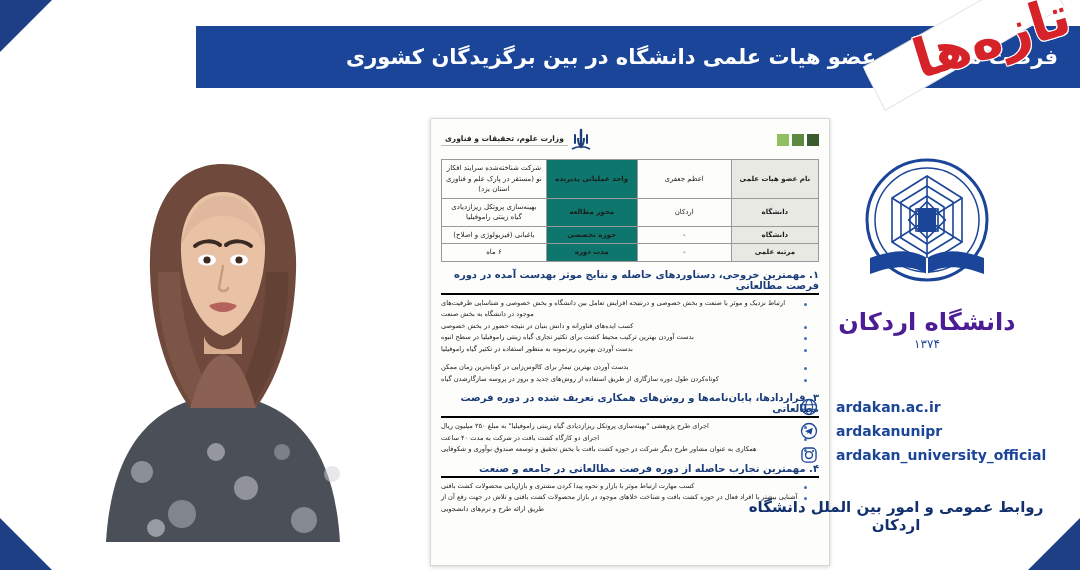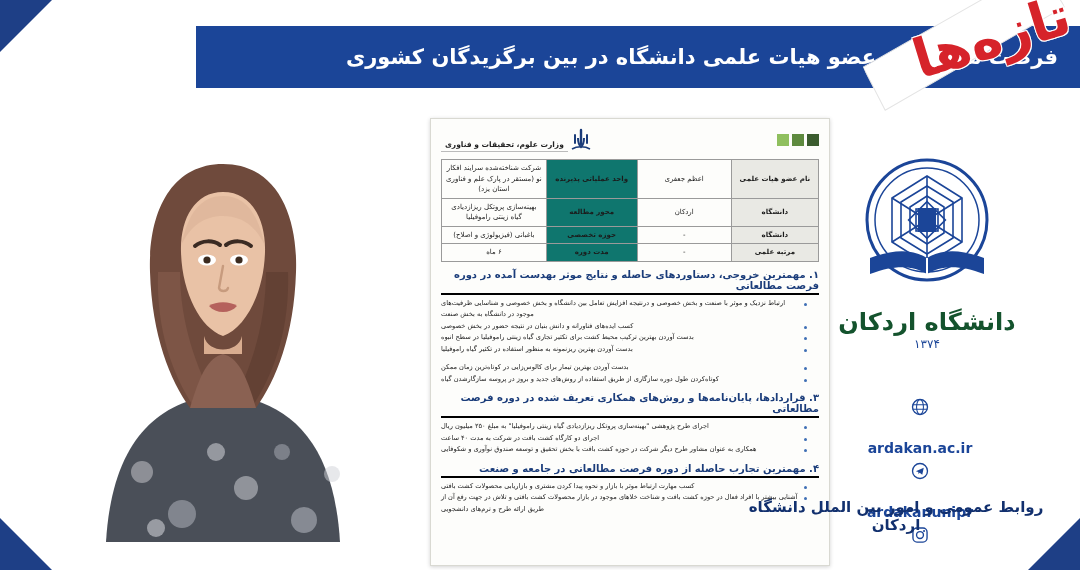--- a/index.html
+++ b/index.html
@@ -125,35 +125,34 @@
   ul.bul li:before{
     content:"";position:absolute;right:0;top:5px;
     width:3px;height:3px;background:#3f6fb5;border-radius:50%;
   }
 
   
   .logo-wrap{
     position:absolute;right:58px;top:150px;width:190px;text-align:center;
   }
   .uni-name{
-    font-size:24px;font-weight:bold;color:#14532d;margin-top:4px;direction:rtl;
+    font-size:24px;font-weight:bold;color:#4c1d95;margin-top:4px;direction:rtl;
   }
   .uni-year{
     font-size:12px;color:#1b4598;margin-top:1px;letter-spacing:1px;
   }
 
   .links{
     position:absolute;right:40px;top:398px;width:240px;
     direction:rtl;text-align:right;
   }
   .link-row{
-    display:flex;align-items:center;justify-content:space-between;
-    gap:24px;margin-bottom:6px;
+    display:flex;align-items:center;justify-content:flex-start;
+    gap:18px;margin-bottom:6px;
     direction:ltr;
-    flex-direction:column;
   }
   .link-ico{width:18px;height:18px;flex:none;}
   .link-txt{
     font-size:14px;color:#1b4598;font-weight:bold;
     font-family:"DejaVu Sans","Liberation Sans",sans-serif;
   }
   .pr-line{
     position:absolute;right:34px;top:498px;width:300px;
     text-align:center;font-size:15px;font-weight:bold;color:#12306e;
     direction:rtl;
@@ -223,21 +222,21 @@
   </div>
 
   <div class="doc">
 
     <div class="doc-top">
       <div class="doc-swatches">
         <div class="sw sw1"></div>
         <div class="sw sw2"></div>
         <div class="sw sw3"></div>
       </div>
-      <div style="display:flex;align-items:flex-end;gap:2px;">
+      <div style="display:flex;align-items:center;gap:2px;">
         <svg class="doc-emblem" viewBox="0 0 22 24">
           <path d="M11 2 L11 16" stroke="#1b3c7a" stroke-width="2.4" stroke-linecap="round"></path>
           <path d="M5 7 L5 15" stroke="#1b3c7a" stroke-width="2" stroke-linecap="round"></path>
           <path d="M17 7 L17 15" stroke="#1b3c7a" stroke-width="2" stroke-linecap="round"></path>
           <path d="M8 10 C8 16 11 19 11 19 C11 19 14 16 14 10" stroke="#1b3c7a" stroke-width="2" fill="none"></path>
           <path d="M2 21 C7 18 15 18 20 21" stroke="#1b3c7a" stroke-width="1.6" fill="none"></path>
         </svg>
         <div class="doc-ministry">وزارت علوم، تحقیقات و فناوری</div>
       </div>
     </div>

